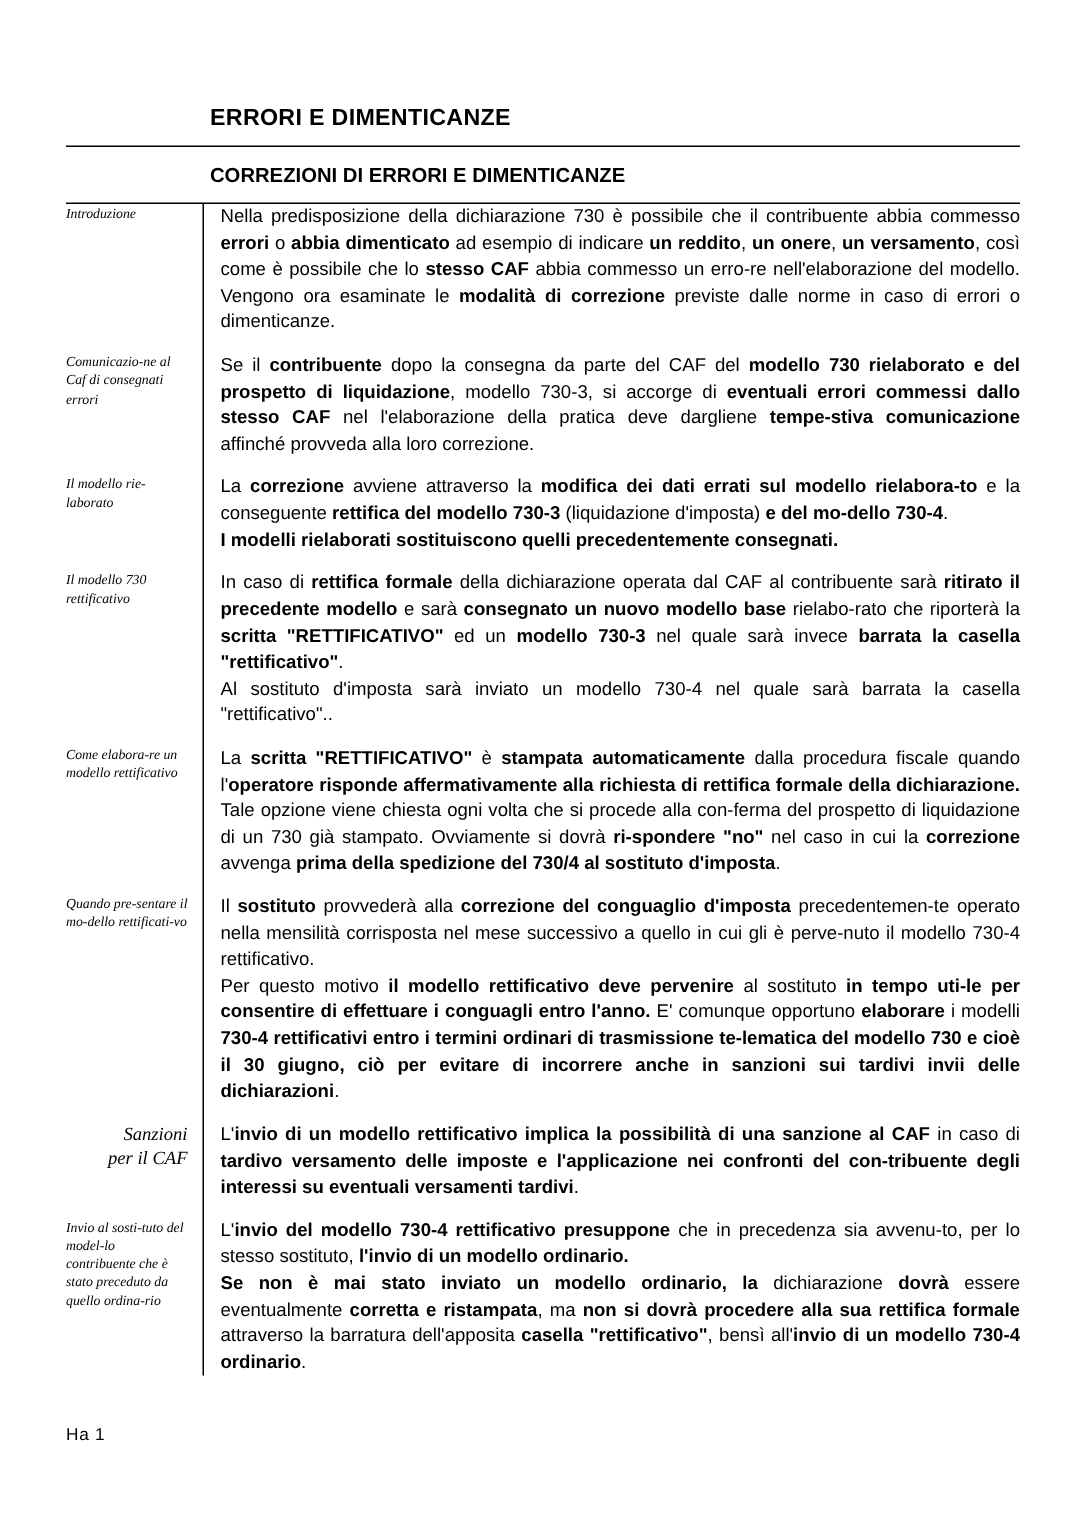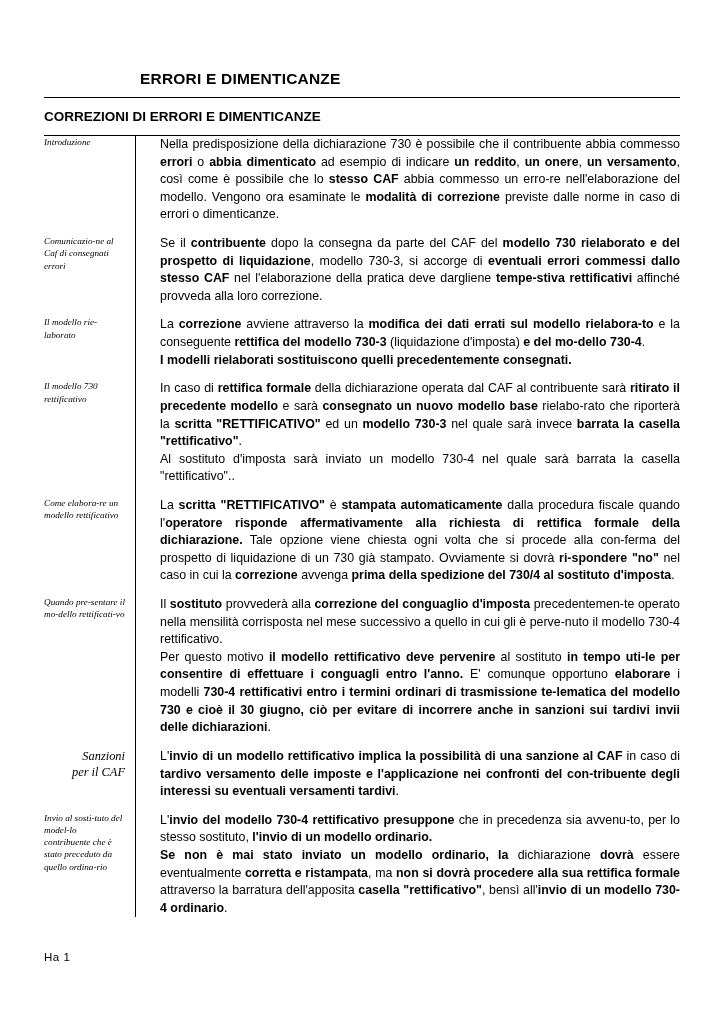--- a/index.html
+++ b/index.html
@@ -29,20 +29,21 @@
     font-size: 15.5px;
     font-weight: bold;
     letter-spacing: 0.2px;
     padding-bottom: 9px;
   }
   .rule {
     border-top: 1px solid #000;
     margin-left: 0;
   }
   .subtitle-row {
+    margin-left: 96px;
     font-size: 13.5px;
     font-weight: bold;
     padding: 11px 0 11px 0;
   }
   .body-wrap {
     position: relative;
     margin-top: 0;
   }
   .vline {
     position: absolute;
@@ -72,21 +73,20 @@
     font-style: italic;
     line-height: 1.3;
     text-align: right;
   }
   .txt {
     flex: 1;
     padding-left: 12px;
     font-size: 12.4px;
     line-height: 1.42;
     text-align: justify;
-    margin-left: 13px;
   }
   b { font-weight: bold; }
   .footer {
     text-align: left;
     font-size: 11.5px;
     margin-top: 34px;
     letter-spacing: 0.5px;
   }
 </style>
 </head>
@@ -103,21 +103,21 @@
 
     <div class="body-wrap">
       <div class="vline"></div>
       <div id="sections">
           <div class="sec">
             <div class="note">Introduzione</div>
             <div class="txt">Nella predisposizione della dichiarazione 730 è possibile che il contribuente abbia commesso <b>errori</b> o <b>abbia dimenticato</b> ad esempio di indicare <b>un reddito</b>, <b>un onere</b>, <b>un versamento</b>, così come è possibile che lo <b>stesso CAF</b> abbia commesso un erro-re nell'elaborazione del modello.  Vengono ora esaminate le <b>modalità di correzione</b> previste dalle norme in caso di errori o dimenticanze.</div>
           </div>
           <div class="sec">
             <div class="note">Comunicazio-ne al Caf di consegnati errori</div>
-            <div class="txt">Se il <b>contribuente</b> dopo la consegna da parte del CAF del <b>modello 730 rielaborato e del prospetto di liquidazione</b>, modello 730-3, si accorge di <b>eventuali errori commessi dallo stesso CAF</b> nel l'elaborazione della pratica deve dargliene <b>tempe-stiva rettificativi</b> affinché provveda alla loro correzione.</div>
+            <div class="txt">Se il <b>contribuente</b> dopo la consegna da parte del CAF del <b>modello 730 rielaborato e del prospetto di liquidazione</b>, modello 730-3, si accorge di <b>eventuali errori commessi dallo stesso CAF</b> nel l'elaborazione della pratica deve dargliene <b>tempe-stiva comunicazione</b> affinché provveda alla loro correzione.</div>
           </div>
           <div class="sec">
             <div class="note">Il modello rie-laborato</div>
             <div class="txt">La <b>correzione</b> avviene attraverso la <b>modifica dei dati errati sul modello rielabora-to</b> e la conseguente <b>rettifica del modello 730-3</b> (liquidazione d'imposta) <b>e del mo-dello 730-4</b>.<br><b>I modelli rielaborati sostituiscono quelli precedentemente consegnati.</b></div>
           </div>
           <div class="sec">
             <div class="note">Il modello 730 rettificativo</div>
             <div class="txt">In caso di <b>rettifica formale</b> della dichiarazione operata dal CAF al contribuente sarà <b>ritirato il precedente modello</b> e sarà <b>consegnato un nuovo modello base</b> rielabo-rato che riporterà la <b>scritta "RETTIFICATIVO"</b> ed un <b>modello 730-3</b> nel quale sarà invece <b>barrata la casella "rettificativo"</b>.<br>Al sostituto d'imposta sarà inviato un modello 730-4 nel quale  sarà barrata la casella "rettificativo"..</div>
           </div>
           <div class="sec">

